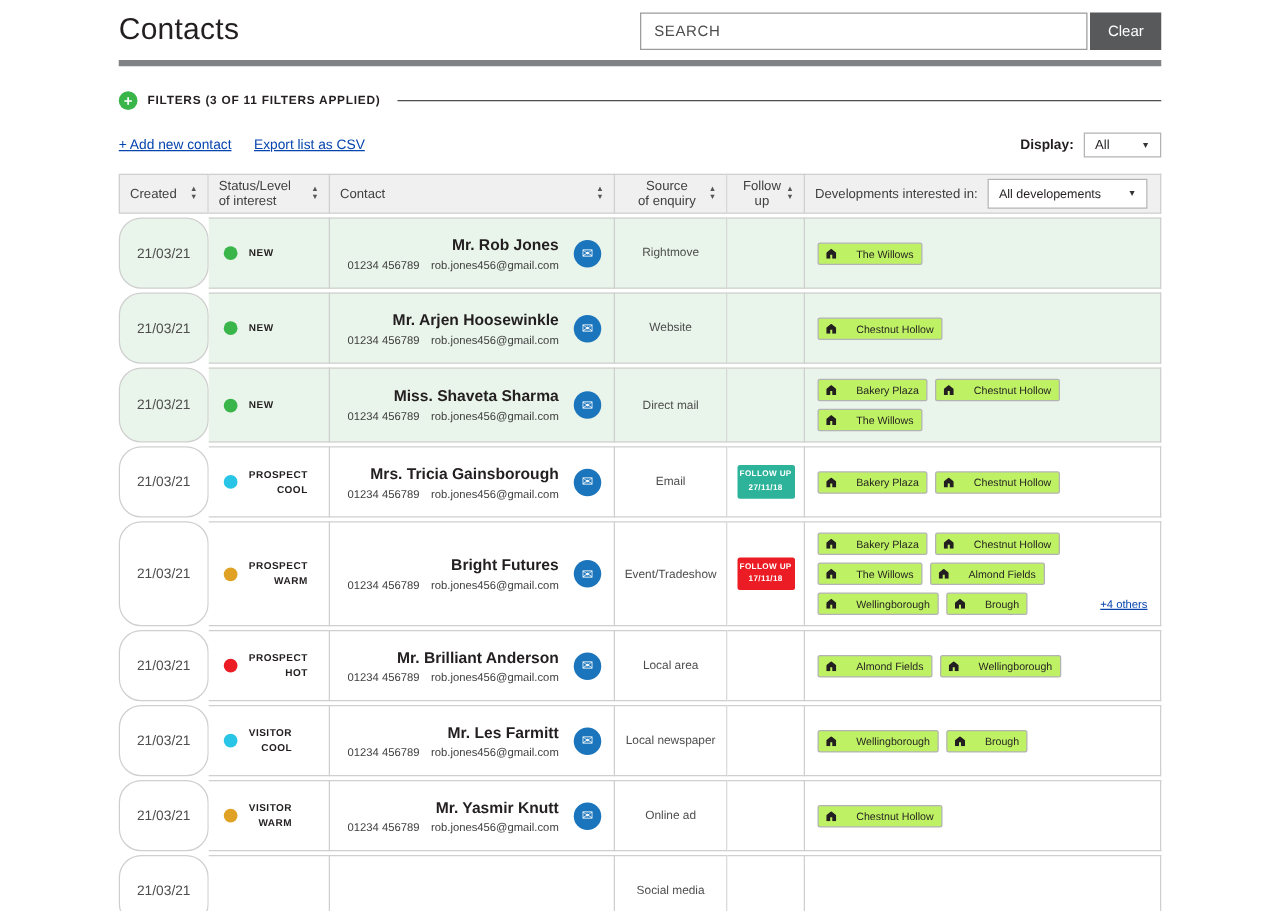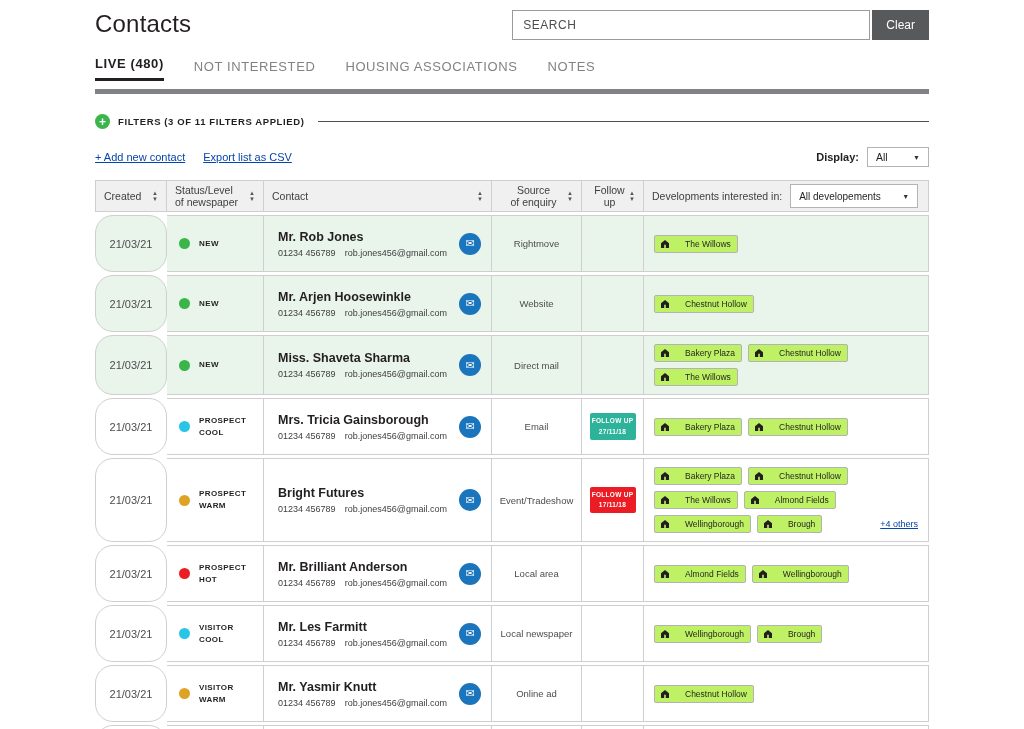--- a/index.html
+++ b/index.html
@@ -39,21 +39,21 @@
   .select { border: 1px solid #b3b3b3; background: #fff; display: inline-flex; align-items: center;
     justify-content: space-between; padding: 4px 8px; font-size: 10.5px; color: #231f20; cursor: pointer; }
   .select .caret { font-size: 7px; color: #333; margin-left: 8px; }
   .display-select { width: 62px; height: 20px; }
 
   
   table { border-collapse: separate; border-spacing: 0 3px; table-layout: fixed; width: 834px; margin-top: 10px; }
   col.c-created { width: 72px; } col.c-status { width: 97px; } col.c-contact { width: 228px; }
   col.c-source { width: 90px; } col.c-follow { width: 62px; } col.c-devs { width: 285px; }
   th, td { border-top: 1px solid #cfcfcf; border-bottom: 1px solid #cfcfcf; border-right: 1px solid #cfcfcf;
-    vertical-align: middle; }
+    vertical-align: middle; text-align: right; }
   th:first-child, td:first-child { border-left: 1px solid #cfcfcf; }
   thead th { background: #f0f0f0; height: 32px; font-size: 10.5px; font-weight: normal; color: #404040;
     text-align: left; padding: 0 8px; }
   .th-inner { display: flex; align-items: center; justify-content: space-between; }
   .th-label { line-height: 1.15; }
   .sort { display: inline-flex; flex-direction: column; font-size: 6px; line-height: 6px; color: #555; cursor: pointer; }
   .devs-th { display: flex; align-items: center; gap: 8px; }
   .devs-select { width: 128px; height: 24px; font-size: 10px; }
 
   tbody td { height: 57px; background: #fff; }
@@ -95,26 +95,20 @@
 <div class="content">
 
   <div class="top-row">
     <div class="page-title">Contacts</div>
     <div class="search-wrap">
       <input class="search-input" type="text" placeholder="SEARCH" style="">
       <button class="clear-btn">Clear</button>
     </div>
   </div>
 
-  <div class="tabs">
-    <div class="tab active">LIVE (480)</div>
-    <div class="tab">NOT INTERESTED</div>
-    <div class="tab">HOUSING ASSOCIATIONS</div>
-    <div class="tab">NOTES</div>
-  </div>
   <div class="thick-bar"></div>
 
   <div class="filters-row">
     <span class="plus-icon">+</span>
     <span class="filters-label">FILTERS (3 OF 11 FILTERS APPLIED)</span>
     <span class="filters-line"></span>
   </div>
 
   <div class="toolbar">
     <span class="link">+ Add new contact</span>
@@ -144,21 +138,21 @@
               <span class="th-label">Created</span>
           <span class="sort">
                 <span>▲</span>
                 <span>▼</span>
               </span>
             </span>
         </th>
         <th>
           <span class="th-inner">
               <span class="th-label"><span>Status/Level</span><br>
-          <span>of newspaper</span></span>
+          <span>of interest</span></span>
           <span class="sort">
                 <span>▲</span>
                 <span>▼</span>
               </span>
             </span>
         </th>
         <th>
           <span class="th-inner">
               <span class="th-label">Contact</span>
           <span class="sort">

